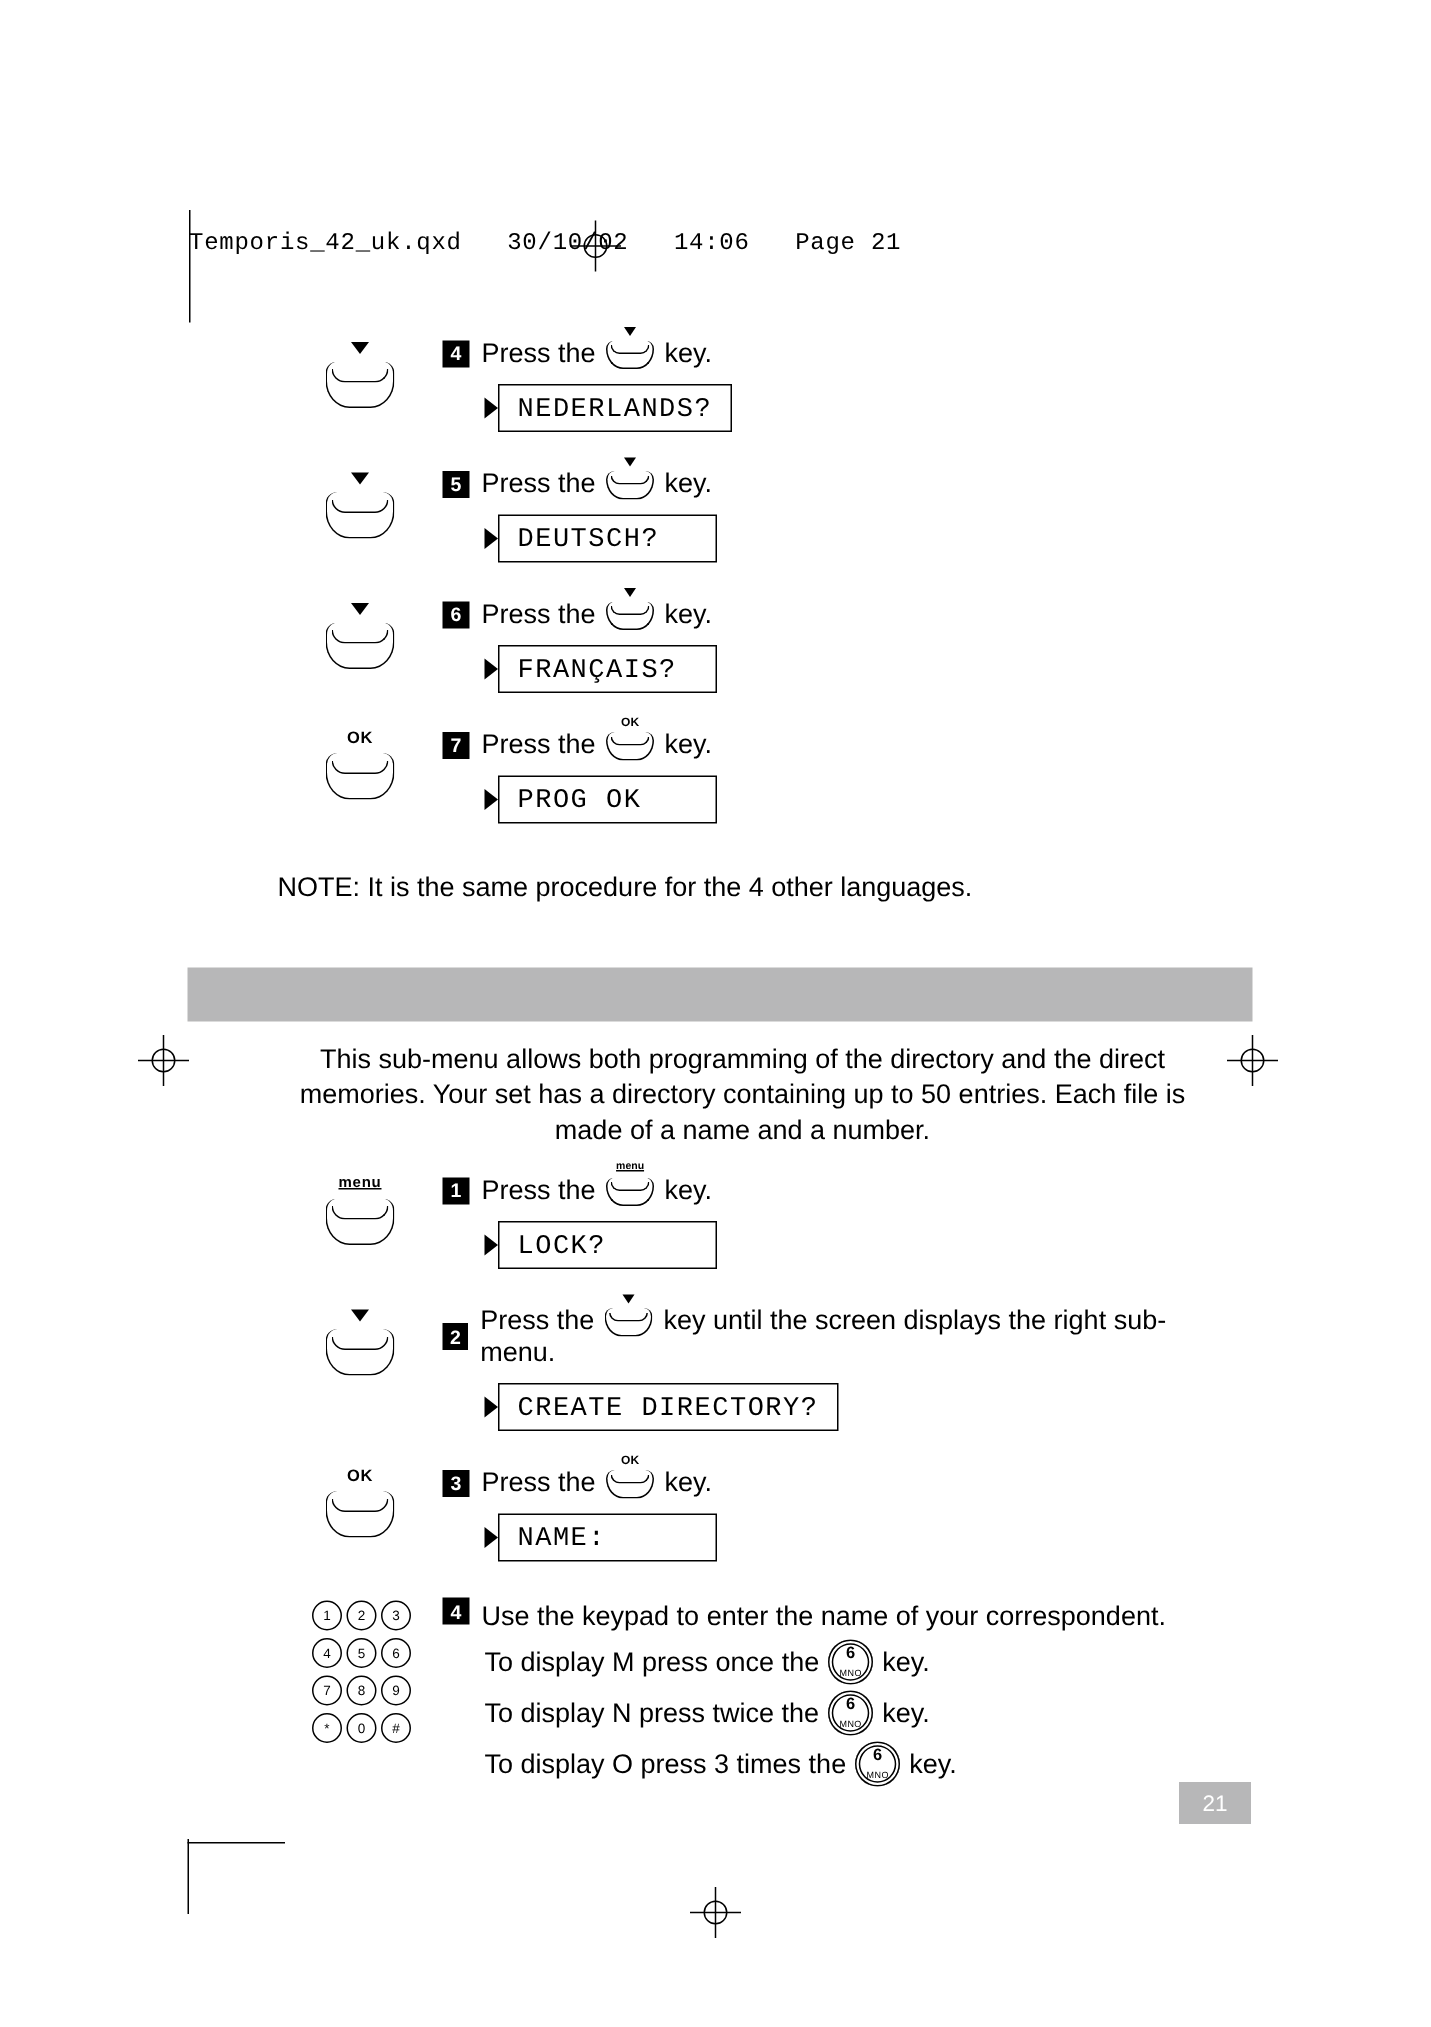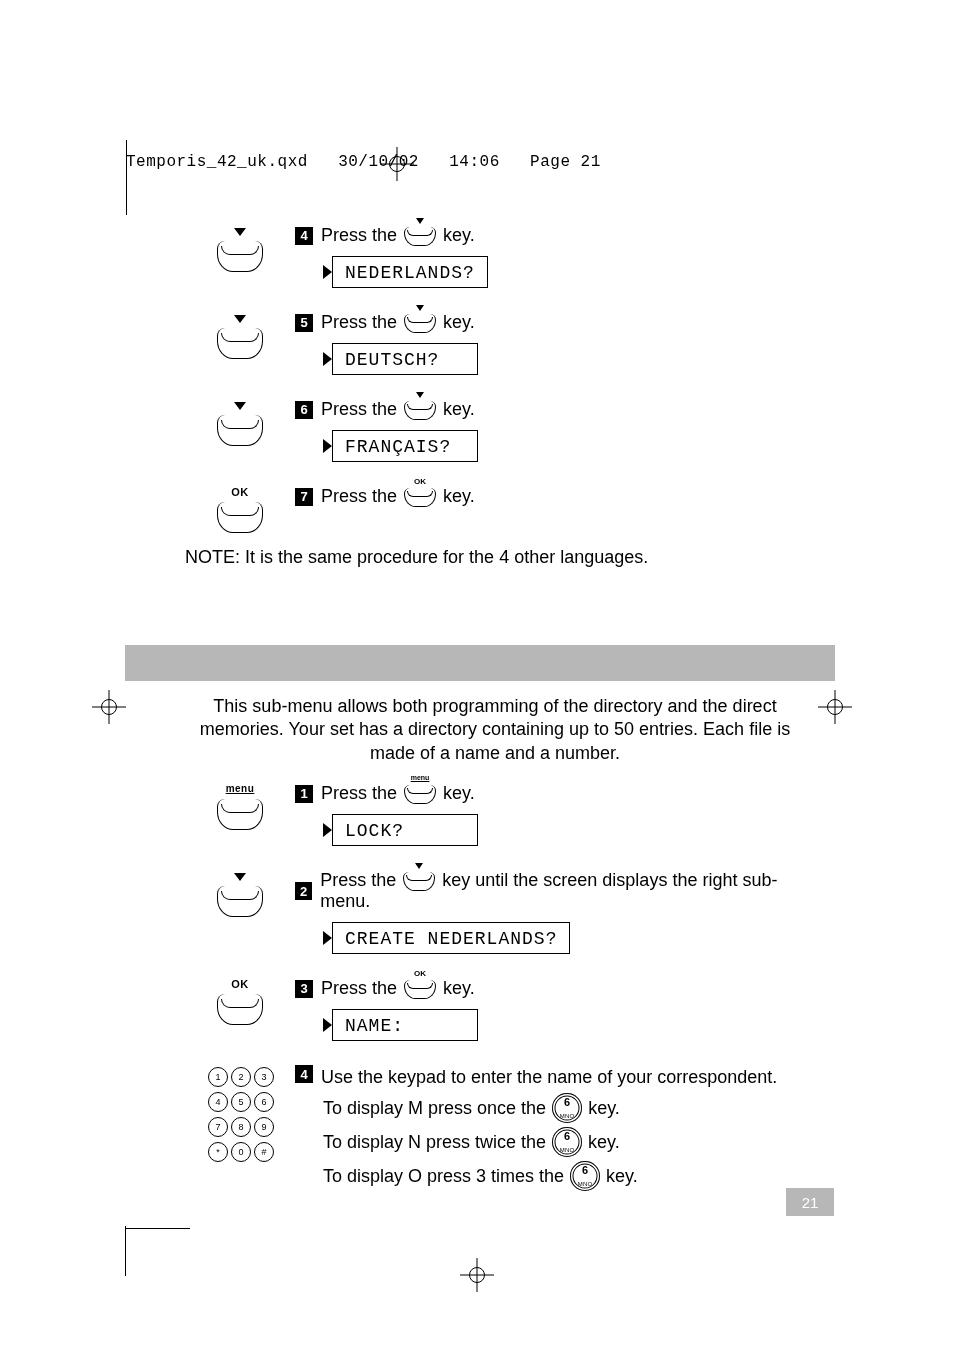--- a/index.html
+++ b/index.html
@@ -252,20 +252,24 @@
     </div>
     <div class="text-col">
       <div class="step-line">
         <span class="step-num">7</span>
         <span>
           <span>Press the </span>
           <span class="softkey-inline"><span class="lbl">OK</span><span class="lip"></span></span>
           <span> key.</span>
         </span>
       </div>
+      <div class="lcd-row">
+        <div class="lcd-caret"></div>
+        <div class="lcd">PROG OK</div>
+      </div>
     </div>
   </div>
 
   <div class="note">NOTE: It is the same procedure for the 4 other languages.</div>
 </div>
 
 <div class="section-bar"></div>
 
 <div class="lower">
   <div class="paragraph">This sub-menu allows both programming of the directory and the direct memories. Your set has a directory containing up to 50 entries. Each file is made of a name and a number.</div>
@@ -304,21 +308,21 @@
       <div class="step-line">
         <span class="step-num">2</span>
         <span>
           <span>Press the </span>
           <span class="softkey-inline"><span class="arrow-down"></span><span class="lip"></span></span>
           <span> key until the screen displays the right sub-menu.</span>
         </span>
       </div>
       <div class="lcd-row">
         <div class="lcd-caret"></div>
-        <div class="lcd">CREATE NEDERLANDS?</div>
+        <div class="lcd">CREATE DIRECTORY?</div>
       </div>
     </div>
   </div>
 
   <div class="step-row">
     <div class="icon-col">
       <div class="softkey">
         <div class="lbl">OK</div>
           <div class="lip"></div>
       </div>

